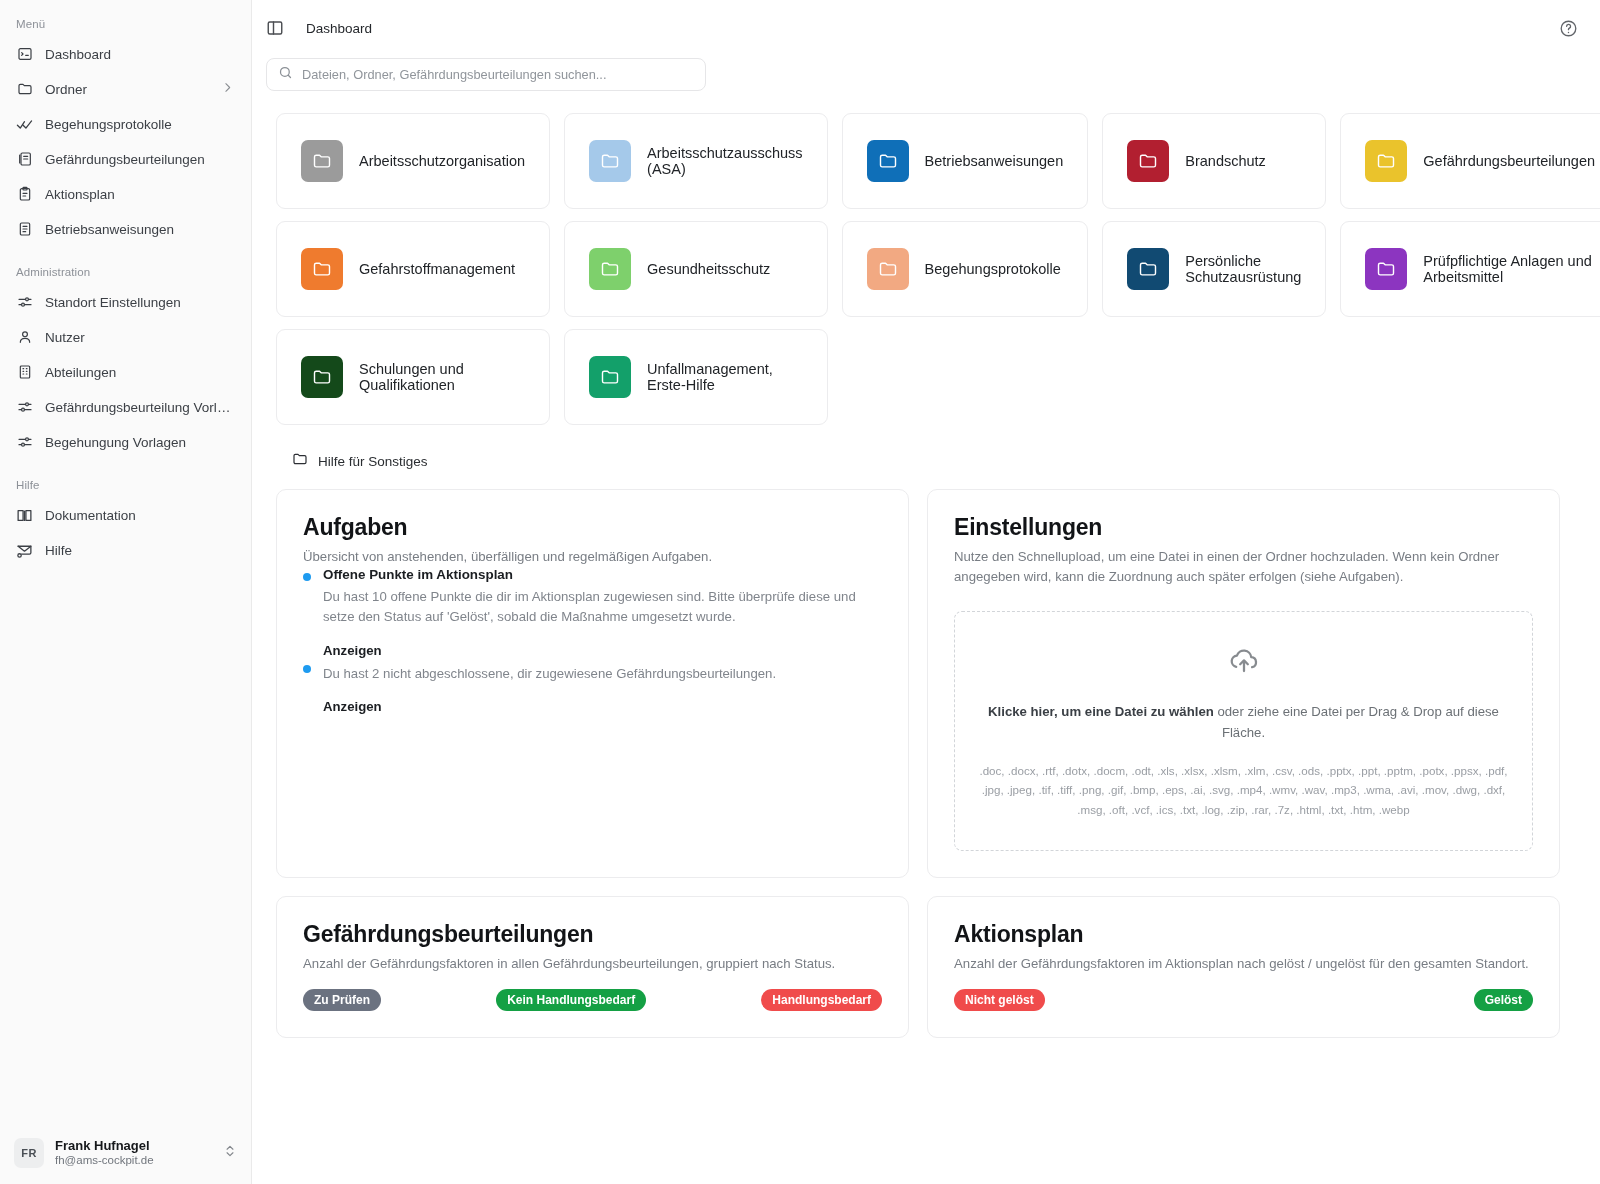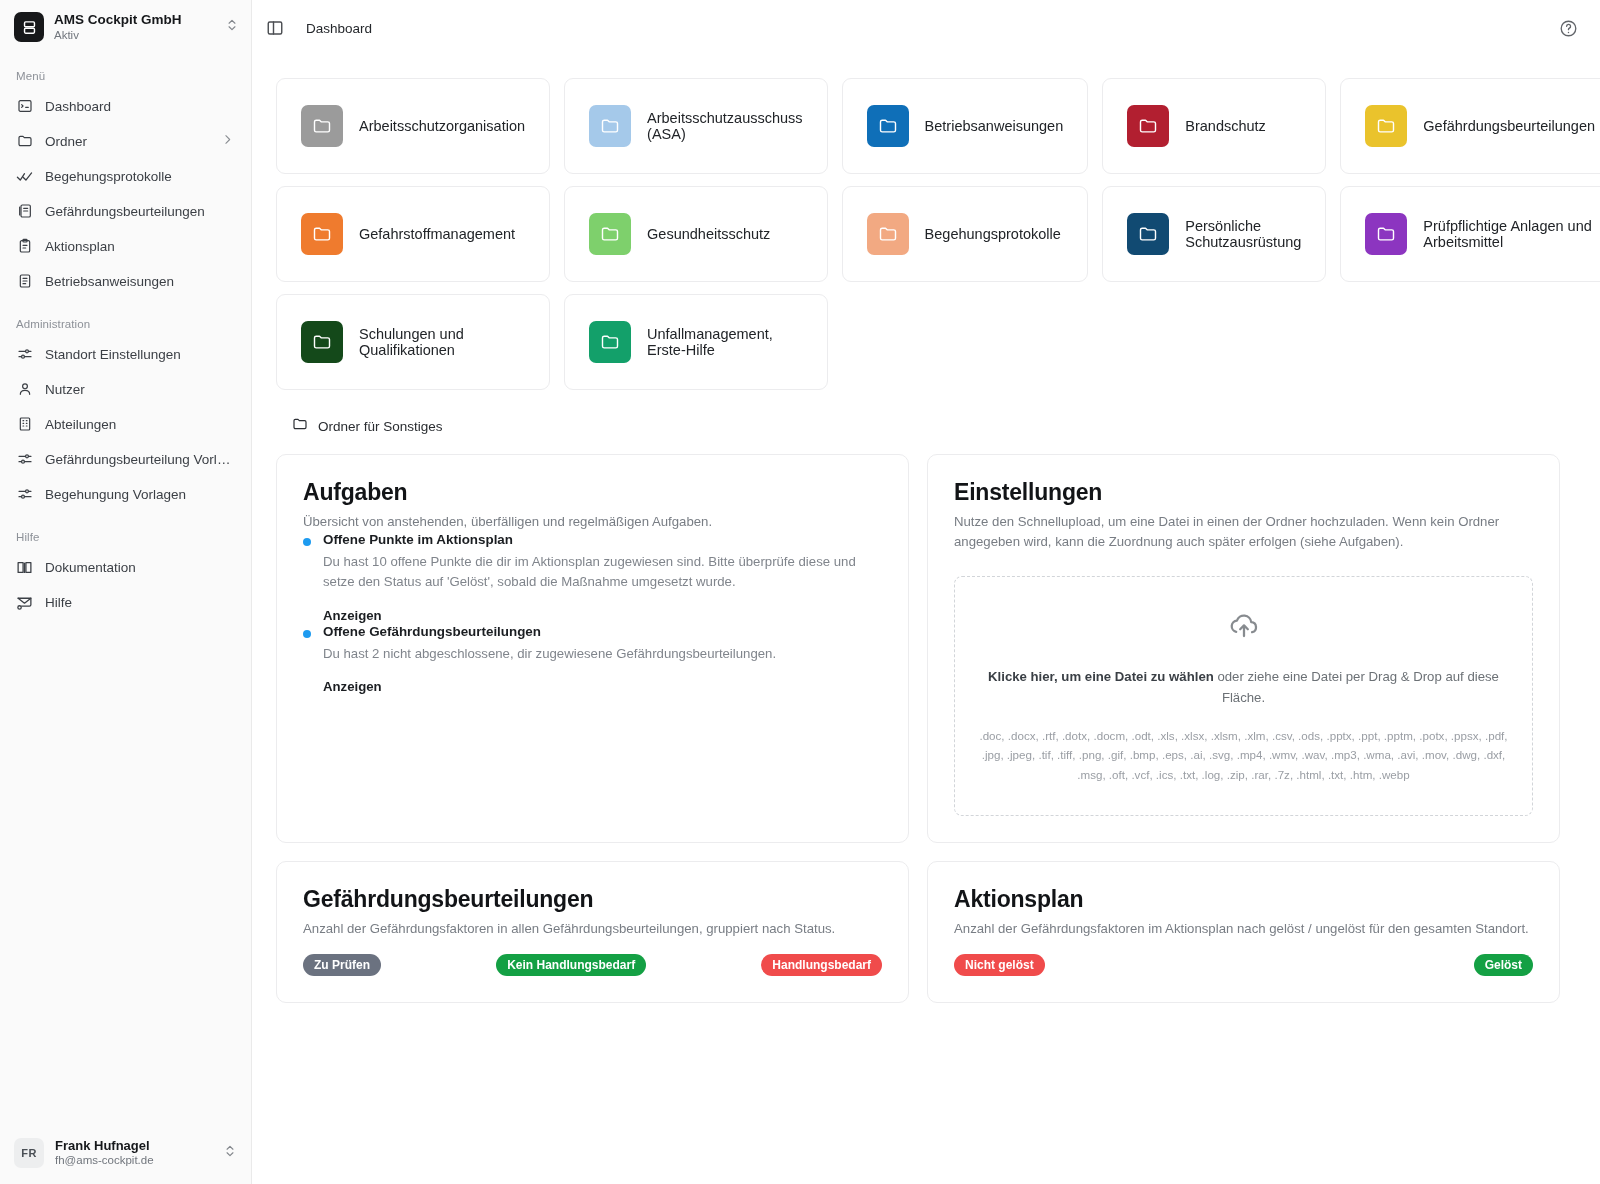--- a/index.html
+++ b/index.html
@@ -141,38 +141,20 @@
     font-weight: 700; color: #fff; white-space: nowrap;
   }
 </style>
 </head>
 <body>
 
 <div class="app">
 
   <aside class="sidebar">
 
-    <div class="org-row">
-      <div class="org-logo">
-        <svg width="17" height="17" viewBox="0 0 24 24" fill="none" stroke="#ffffff" stroke-width="2" stroke-linecap="round" stroke-linejoin="round">
-          <rect x="5" y="4" width="14" height="7" rx="1.5"></rect>
-            <rect x="5" y="13" width="14" height="7" rx="1.5"></rect>
-        </svg>
-      </div>
-      <div class="org-text">
-        <div class="org-name">AMS Cockpit GmbH</div>
-        <div class="org-status">Aktiv</div>
-      </div>
-      <div class="updown">
-        <svg width="14" height="16" viewBox="0 0 24 24" fill="none" stroke="#5b6067" stroke-width="2" stroke-linecap="round" stroke-linejoin="round">
-          <polyline points="7 9 12 4 17 9"></polyline>
-            <polyline points="7 15 12 20 17 15"></polyline>
-        </svg>
-      </div>
-    </div>
 
     <div class="nav-scroll">
 
       <div class="nav-group">
         <div class="nav-group-label">Menü</div>
 
         <div class="nav-item">
           <span class="ic">
             <svg width="16" height="16" viewBox="0 0 24 24" fill="none" stroke="#3b3f45" stroke-width="1.8" stroke-linecap="round" stroke-linejoin="round">
                 <rect x="3" y="4" width="18" height="16" rx="2"></rect>
@@ -354,20 +336,31 @@
       <span class="crumb">Dashboard</span>
       <span class="help-icon">
         <svg width="19" height="19" viewBox="0 0 24 24" fill="none" stroke="#3a3e44" stroke-width="1.7" stroke-linecap="round" stroke-linejoin="round">
             <circle cx="12" cy="12" r="9.2"></circle>
             <path d="M9.6 9.3a2.5 2.5 0 1 1 3.3 2.4c-.6.2-.9.8-.9 1.4v.4"></path>
             <circle cx="12" cy="17" r=".9" fill="#3a3e44" stroke="none"></circle>
           </svg>
       </span>
     </div>
 
+    <div class="searchwrap">
+      <div class="searchbox">
+        <span>
+          <svg width="15" height="15" viewBox="0 0 24 24" fill="none" stroke="#8b9096" stroke-width="2" stroke-linecap="round" stroke-linejoin="round">
+              <circle cx="11" cy="11" r="7"></circle>
+              <path d="M20 20l-3.6-3.6"></path>
+            </svg>
+        </span>
+        <input type="text" placeholder="Dateien, Ordner, Gefährdungsbeurteilungen suchen..." style="">
+      </div>
+    </div>
 
     <div class="content">
 
       <div class="folder-grid">
 
         <div class="folder-card">
           <span class="folder-ic" style="background:#9b9b9b">
             <svg width="20" height="20" viewBox="0 0 24 24" fill="none" stroke="#fff" stroke-width="1.7" stroke-linecap="round" stroke-linejoin="round">
                 <path d="M3 7a2 2 0 0 1 2-2h4l2 2h8a2 2 0 0 1 2 2v8a2 2 0 0 1-2 2H5a2 2 0 0 1-2-2z"></path>
               </svg>
@@ -475,42 +468,41 @@
         </div>
 
       </div>
 
       <div class="sonstiges">
         <span>
           <svg width="16" height="16" viewBox="0 0 24 24" fill="none" stroke="#2c2f34" stroke-width="1.8" stroke-linecap="round" stroke-linejoin="round">
               <path d="M3 7a2 2 0 0 1 2-2h4l2 2h8a2 2 0 0 1 2 2v8a2 2 0 0 1-2 2H5a2 2 0 0 1-2-2z"></path>
             </svg>
         </span>
-        <span class="txt">Ordner für Sonstiges</span>
+        <span class="txt">Hilfe für Sonstiges</span>
       </div>
 
       <div class="two-col">
 
         <section class="panel tasks">
           <h2 class="panel-title">Aufgaben</h2>
           <p class="panel-sub">Übersicht von anstehenden, überfälligen und regelmäßigen Aufgaben.</p>
 
           <div class="task">
             <span class="dot"></span>
             <div class="task-body">
               <div class="task-title">Offene Punkte im Aktionsplan</div>
               <div class="task-desc">Du hast 10 offene Punkte die dir im Aktionsplan zugewiesen sind. Bitte überprüfe diese und setze den Status auf 'Gelöst', sobald die Maßnahme umgesetzt wurde.</div>
               <a class="task-link">Anzeigen</a>
             </div>
           </div>
 
           <div class="task">
             <span class="dot"></span>
             <div class="task-body">
-              <div class="task-title">Offene Gefährdungsbeurteilungen</div>
               <div class="task-desc">Du hast 2 nicht abgeschlossene, dir zugewiesene Gefährdungsbeurteilungen.</div>
               <a class="task-link">Anzeigen</a>
             </div>
           </div>
         </section>
 
         <section class="panel upload">
           <h2 class="panel-title">Einstellungen</h2>
           <p class="panel-sub">Nutze den Schnellupload, um eine Datei in einen der Ordner hochzuladen. Wenn kein Ordner angegeben wird, kann die Zuordnung auch später erfolgen (siehe Aufgaben).</p>
 

